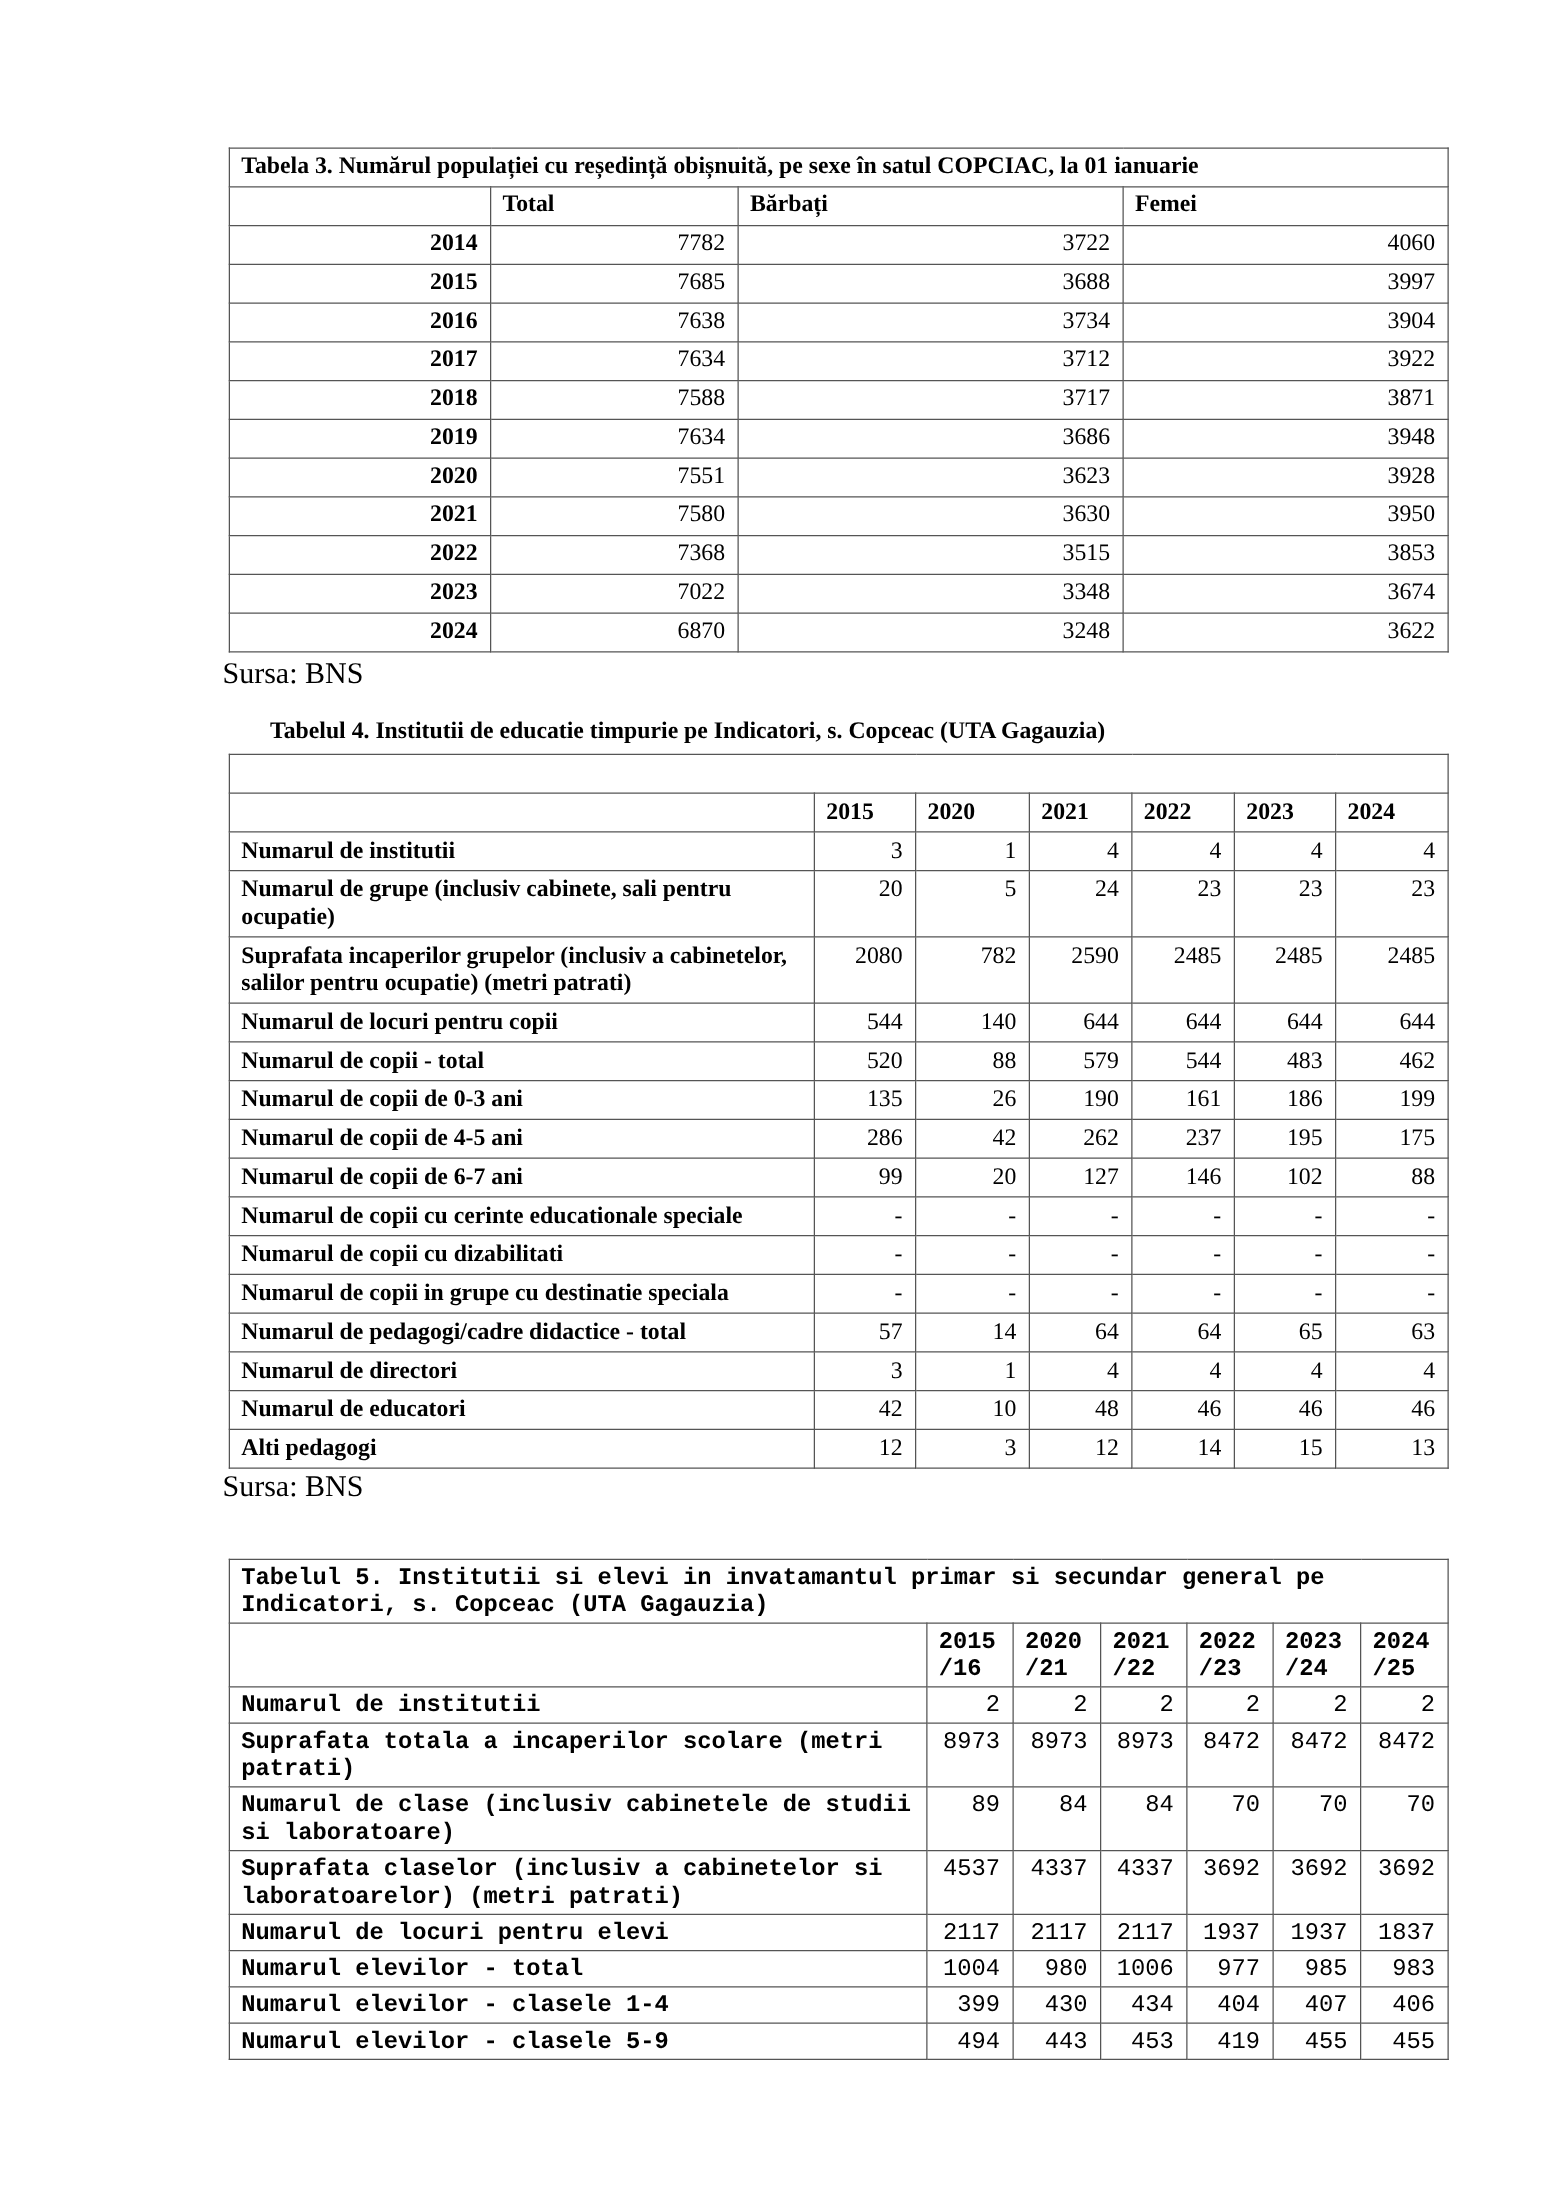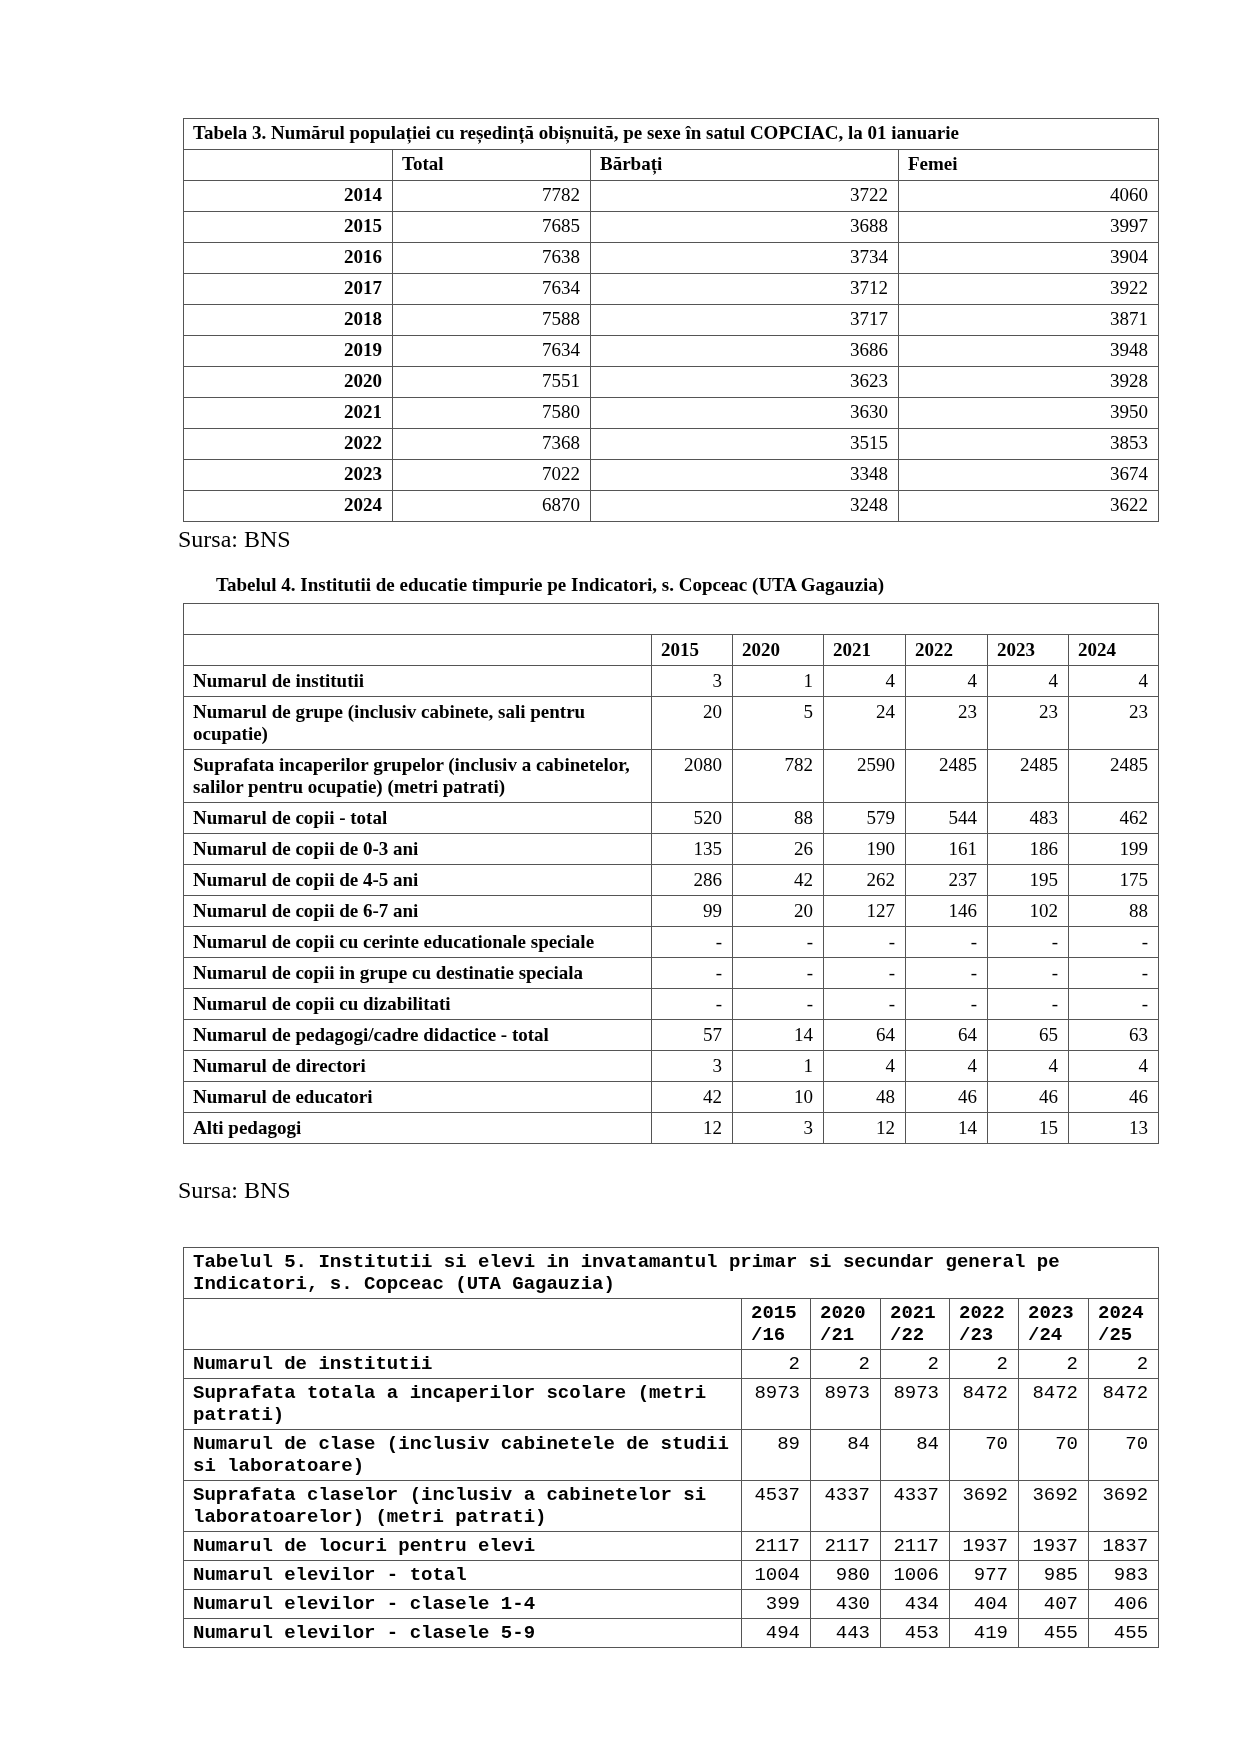--- a/index.html
+++ b/index.html
@@ -177,20 +177,29 @@
       <tr>
         <td class="lbl">Suprafata incaperilor grupelor (inclusiv a cabinetelor, salilor pentru ocupatie) (metri patrati)</td>
         <td class="num">2080</td>
         <td class="num">782</td>
         <td class="num">2590</td>
         <td class="num">2485</td>
         <td class="num">2485</td>
         <td class="num">2485</td>
       </tr>
       <tr>
+        <td class="lbl">Numarul de locuri pentru copii</td>
+        <td class="num">544</td>
+        <td class="num">140</td>
+        <td class="num">644</td>
+        <td class="num">644</td>
+        <td class="num">644</td>
+        <td class="num">644</td>
+      </tr>
+      <tr>
         <td class="lbl">Numarul de copii - total</td>
         <td class="num">520</td>
         <td class="num">88</td>
         <td class="num">579</td>
         <td class="num">544</td>
         <td class="num">483</td>
         <td class="num">462</td>
       </tr>
       <tr>
         <td class="lbl">Numarul de copii de 0-3 ani</td>
@@ -222,30 +231,30 @@
       <tr>
         <td class="lbl">Numarul de copii cu cerinte educationale speciale</td>
         <td class="num">-</td>
         <td class="num">-</td>
         <td class="num">-</td>
         <td class="num">-</td>
         <td class="num">-</td>
         <td class="num">-</td>
       </tr>
       <tr>
+        <td class="lbl">Numarul de copii cu dizabilitati</td>
+        <td class="num">-</td>
+        <td class="num">-</td>
+        <td class="num">-</td>
+        <td class="num">-</td>
+        <td class="num">-</td>
+        <td class="num">-</td>
+      </tr>
+      <tr>
         <td class="lbl">Numarul de copii in grupe cu destinatie speciala</td>
-        <td class="num">-</td>
-        <td class="num">-</td>
-        <td class="num">-</td>
-        <td class="num">-</td>
-        <td class="num">-</td>
-        <td class="num">-</td>
-      </tr>
-      <tr>
-        <td class="lbl">Numarul de copii cu dizabilitati</td>
         <td class="num">-</td>
         <td class="num">-</td>
         <td class="num">-</td>
         <td class="num">-</td>
         <td class="num">-</td>
         <td class="num">-</td>
       </tr>
       <tr>
         <td class="lbl">Numarul de pedagogi/cadre didactice - total</td>
         <td class="num">57</td>

